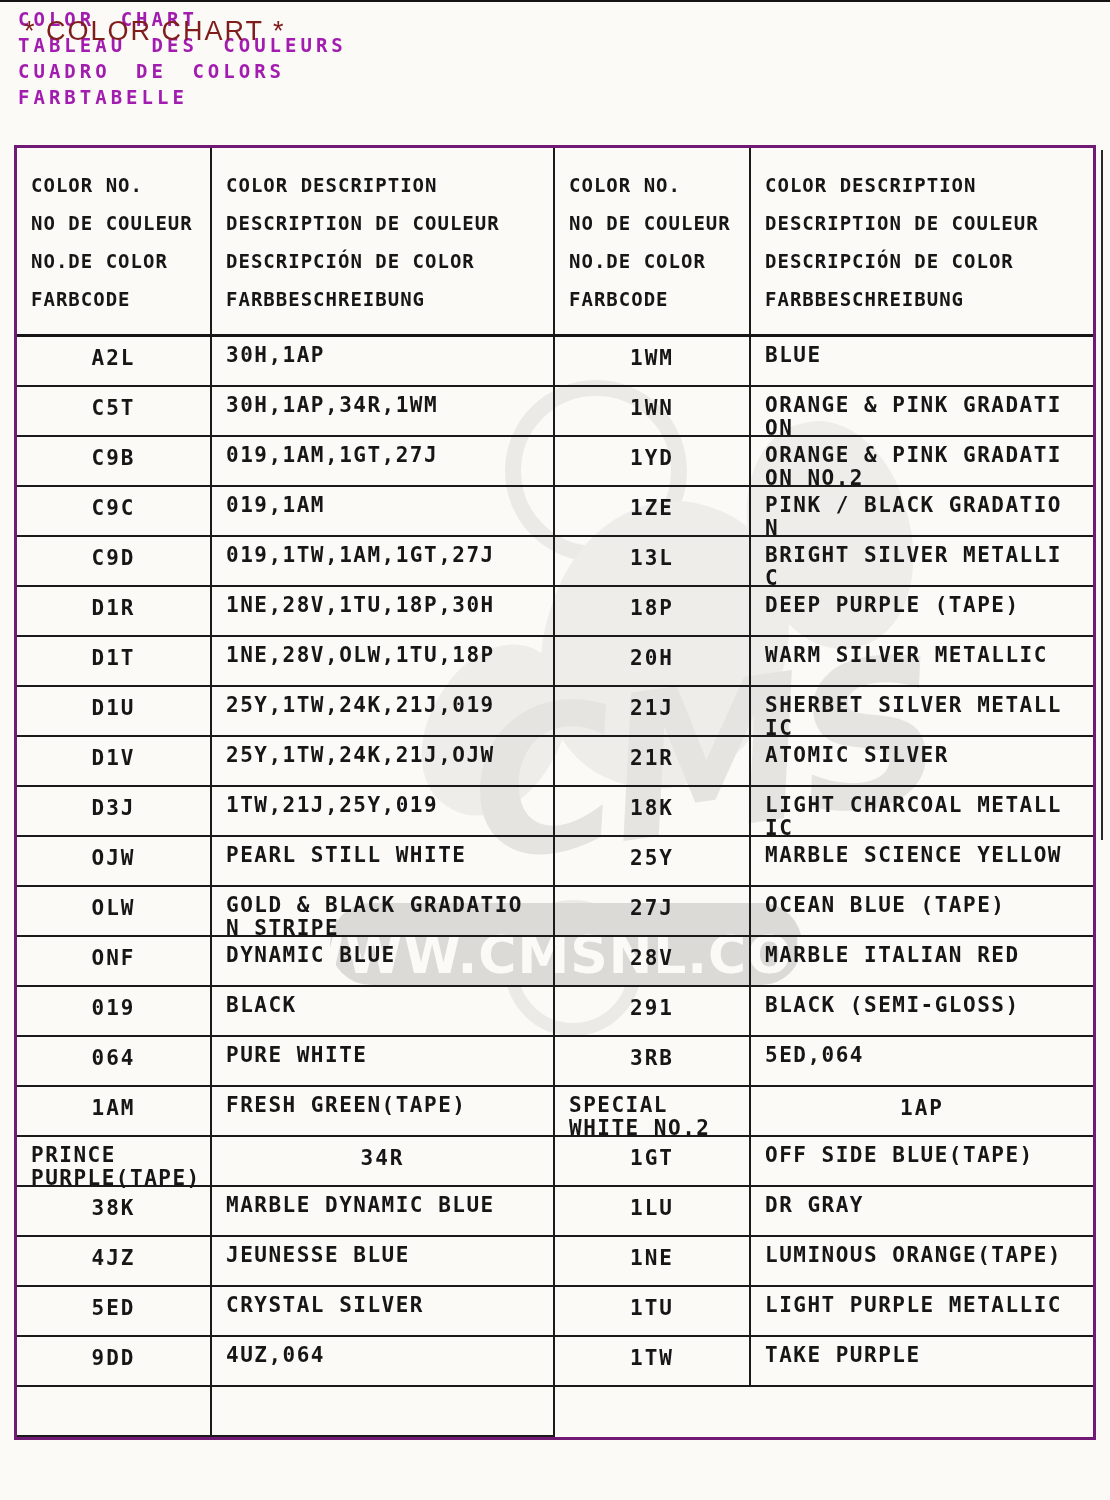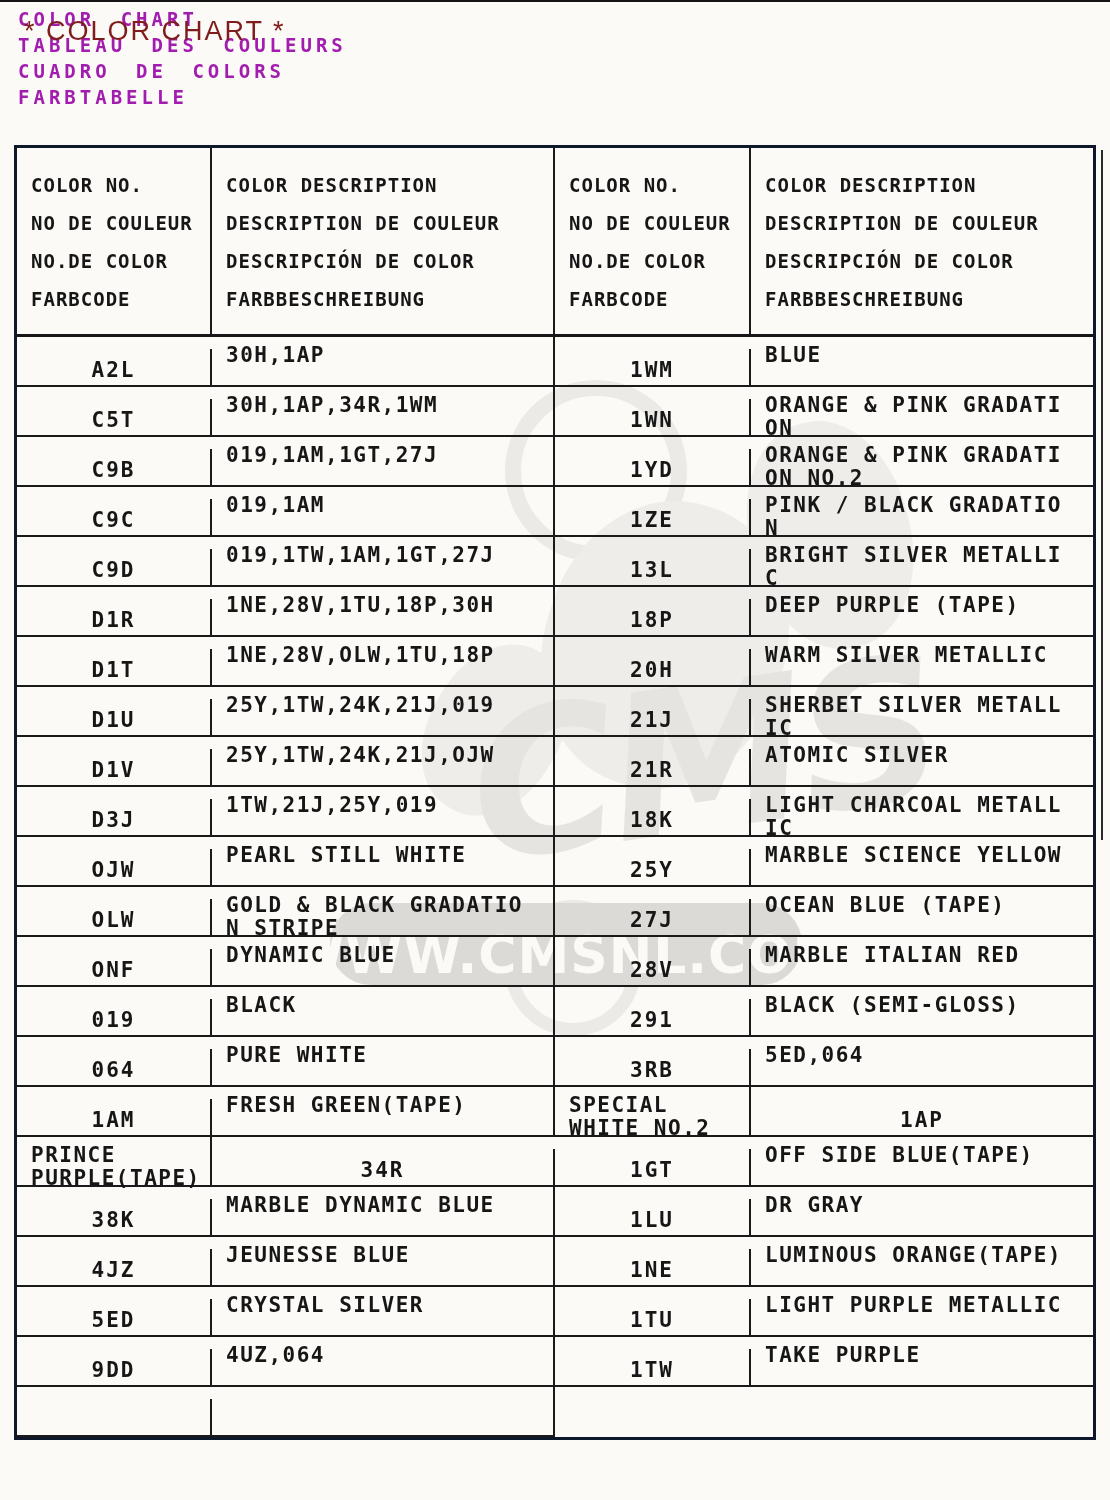--- a/index.html
+++ b/index.html
@@ -41,40 +41,40 @@
     background:#dcdad6;border-radius:42px;
     display:flex;align-items:flex-end;justify-content:center;
   }
   .wm-pill-text{
     font:700 52px "DejaVu Sans", sans-serif;color:#fbfaf7;letter-spacing:1px;white-space:nowrap;
   }
 
   
   .color-table{
     position:absolute;left:14px;top:145px;width:1082px;height:1295px;z-index:2;
-    box-sizing:border-box;border:3px solid #0f172a;
+    box-sizing:border-box;border:3px solid #701a75;
     display:grid;
     grid-template-columns:195px 343px 196px 342px;
     grid-template-rows:189px;
     grid-auto-rows:50px;
     background:transparent;
   }
   .cell{
     box-sizing:border-box;border-right:2px solid #1a1a1a;border-bottom:2px solid #1a1a1a;
     color:#161616;overflow:visible;
   }
   .cell:nth-child(4n){border-right:none;}
   .hcell{padding-top:18px;border-bottom:3px solid #161616;}
   .hline{
     font:700 19px "DejaVu Sans Mono", monospace;line-height:38px;
     letter-spacing:1px;padding-left:14px;white-space:nowrap;
   }
   .code{
     font:700 21px "DejaVu Sans Mono", monospace;letter-spacing:2px;
-    text-align:center;padding-top:9px;margin-top:12px;
+    text-align:center;padding-top:9px;
   }
   .desc{
     font:700 21px "DejaVu Sans Mono", monospace;letter-spacing:1.5px;
     padding:7px 6px 0 14px;line-height:23px;white-space:pre-line;
   }
   .edge-fragment{position:absolute;left:1101px;top:150px;width:2px;height:690px;background:#2a2a2a;z-index:2;}
 
   
   .footer-text{
     position:absolute;left:0;top:1520px;width:1028px;text-align:center;z-index:3;

